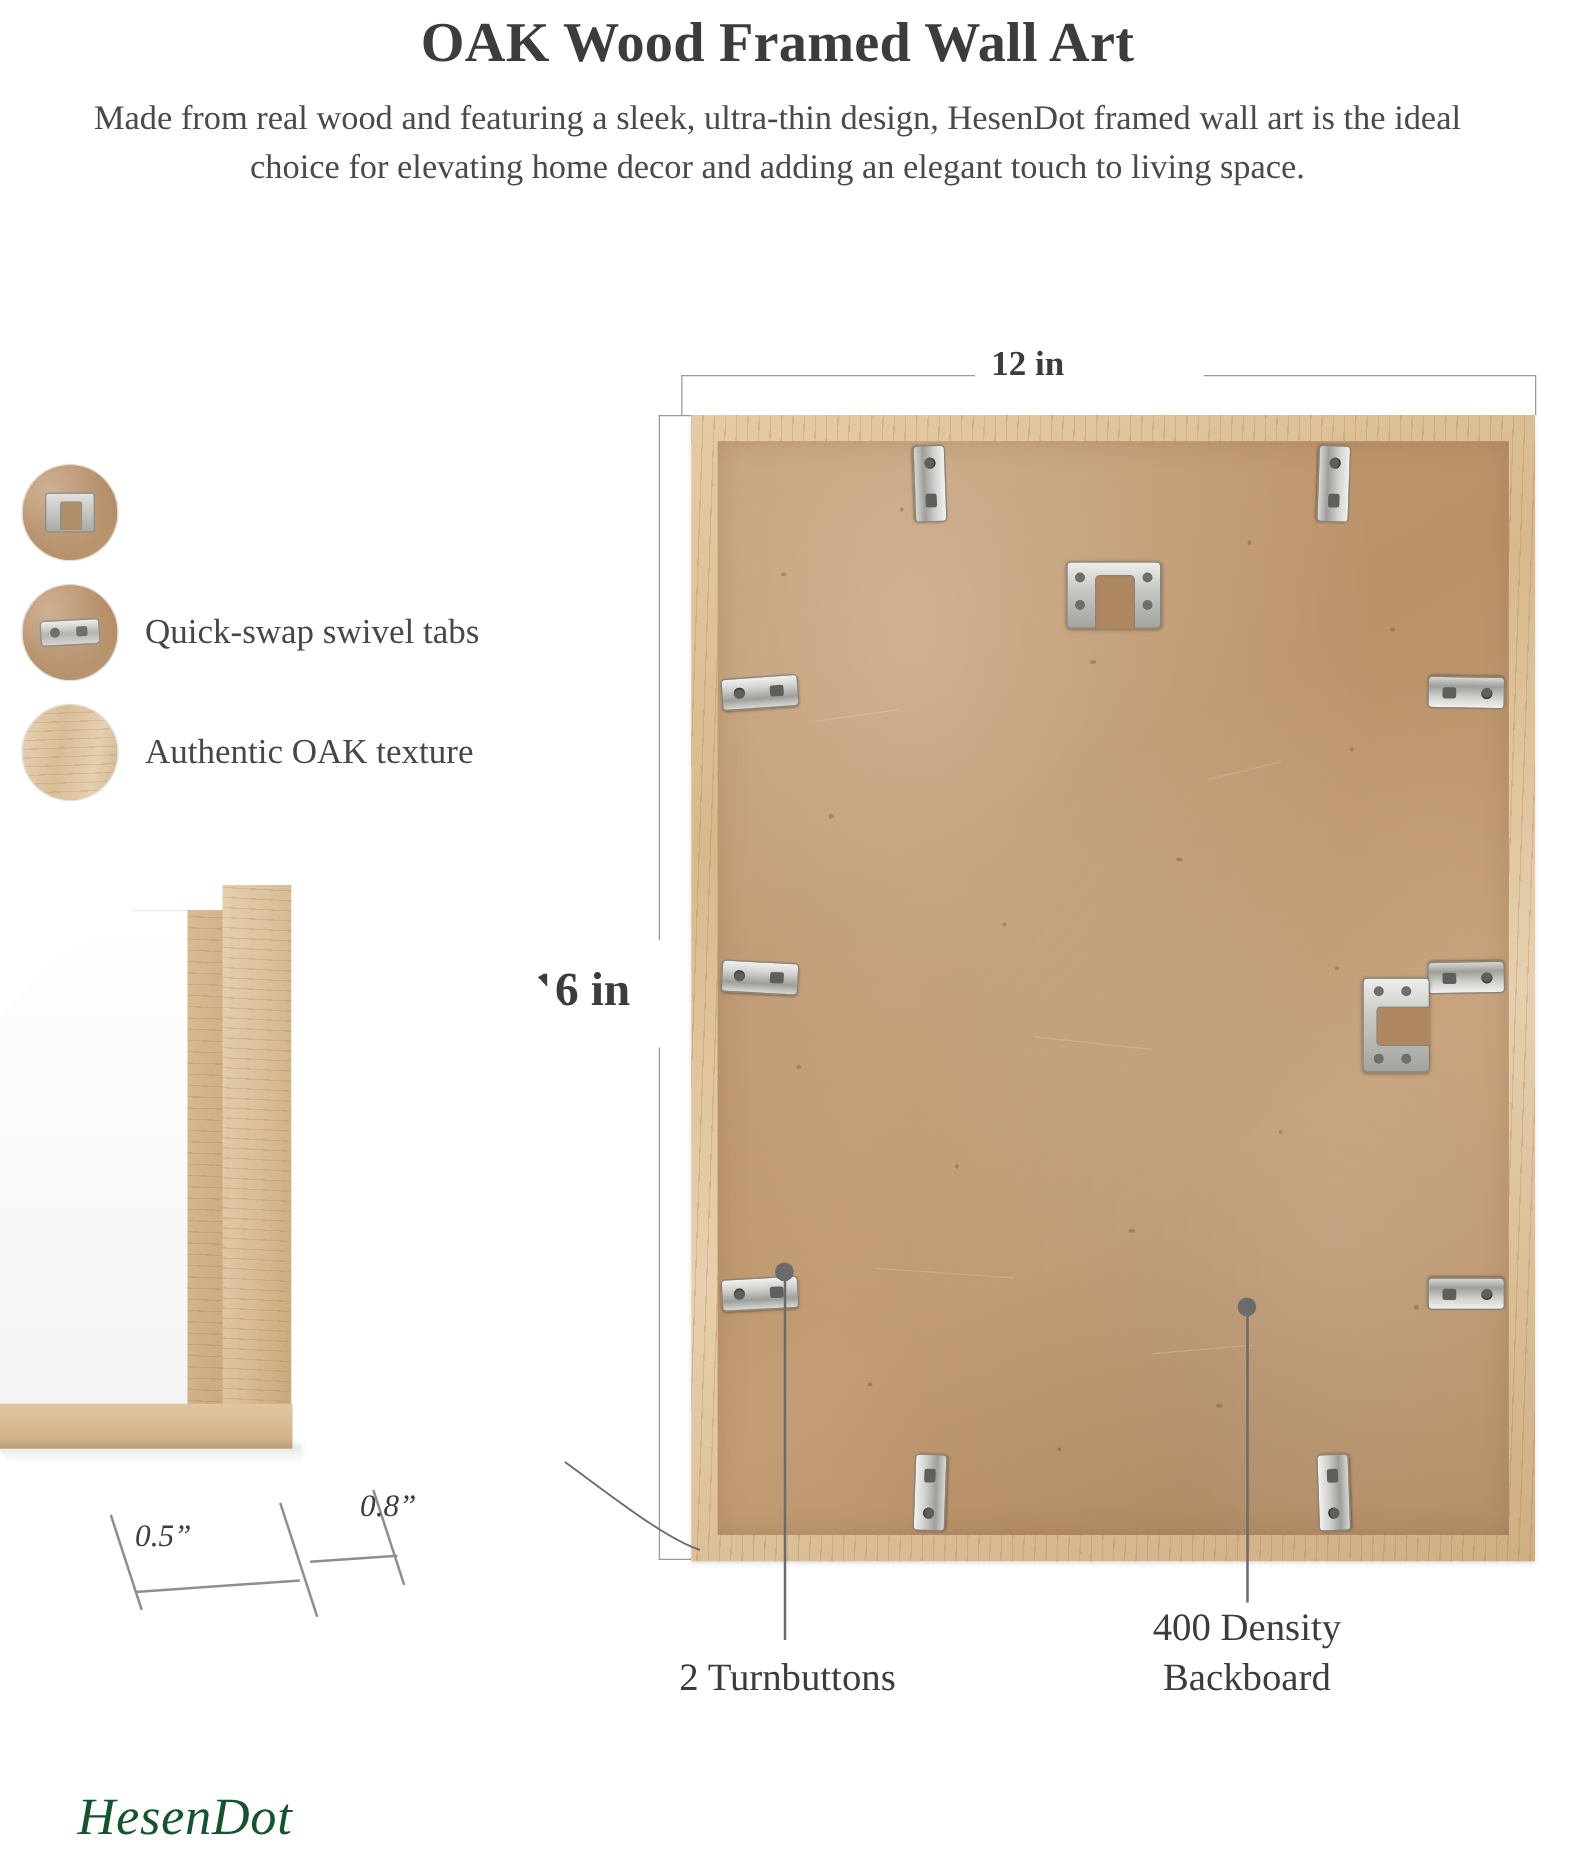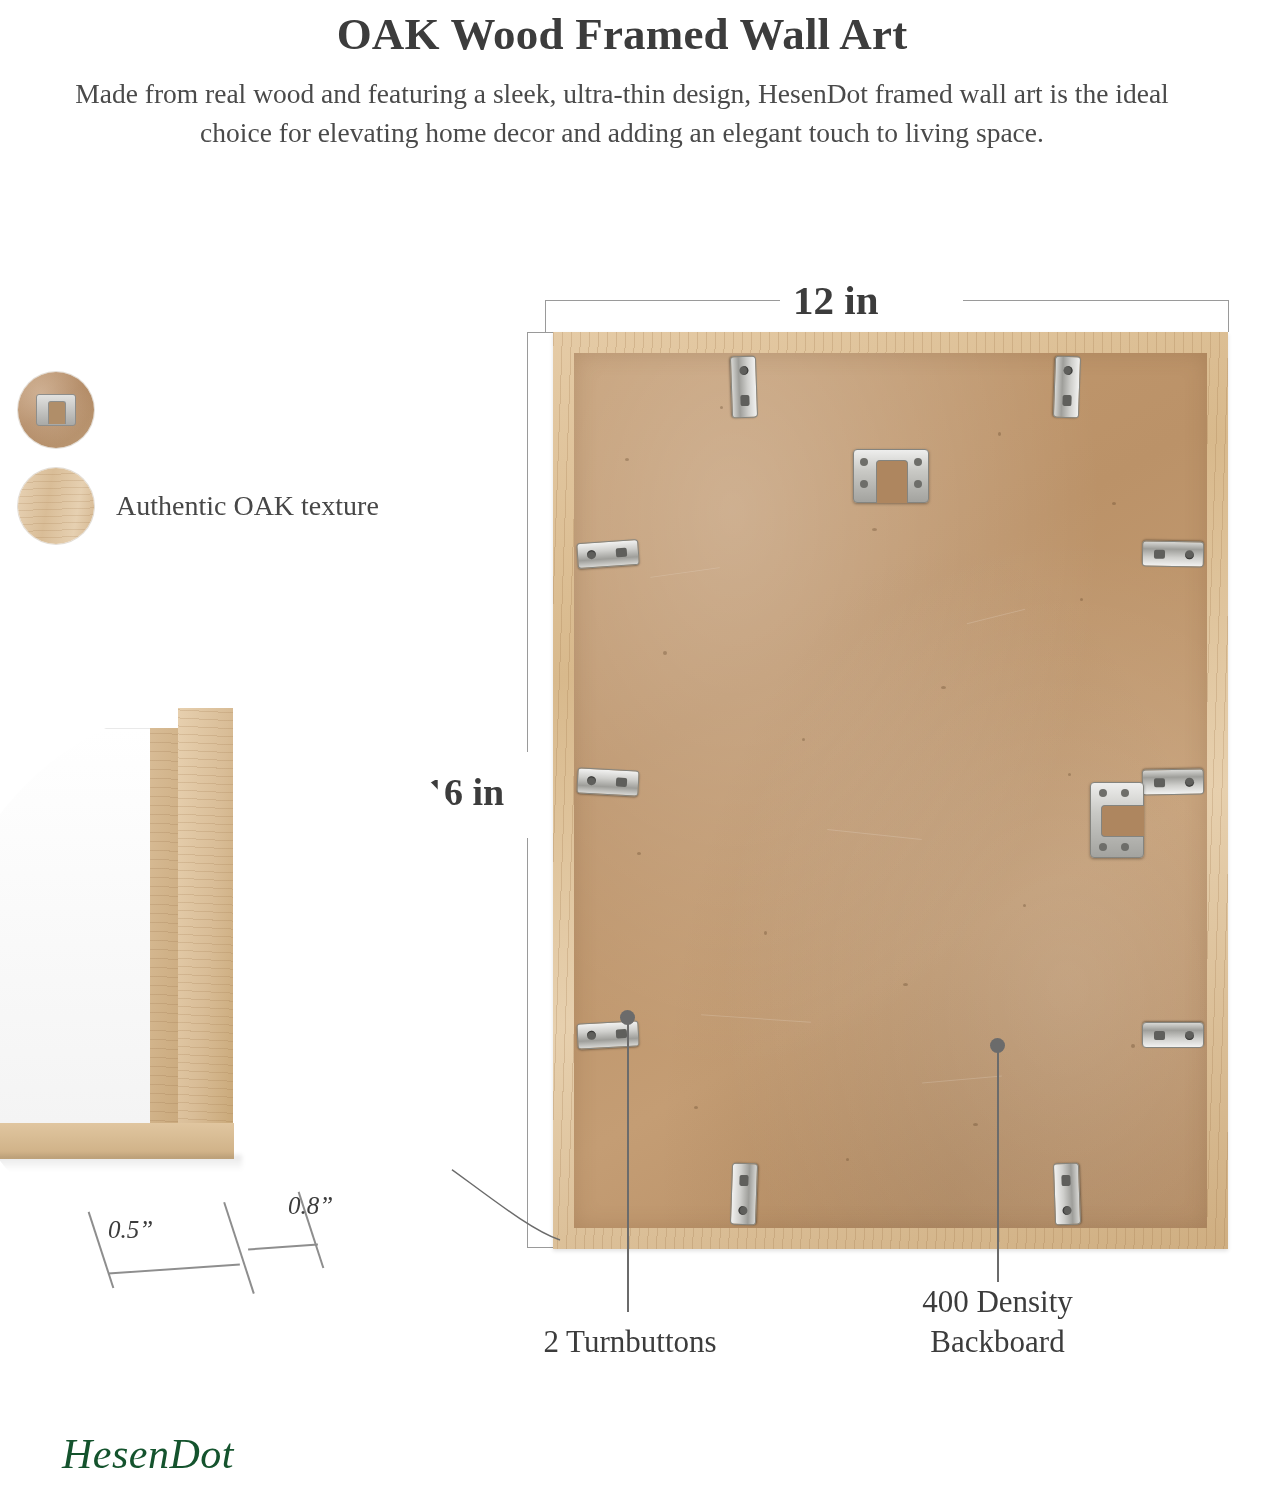--- a/index.html
+++ b/index.html
@@ -134,21 +134,21 @@
     color: #474747;
     font-family: "Liberation Serif", serif;
     white-space: nowrap;
   }
 
   
   .dim-top {
     position: absolute;
     left: 793px;
     top: 276px;
-    font-size: 41px;
+    font-size: 28px;
     font-weight: bold;
     color: #3c3c3c;
     font-family: "Liberation Serif", serif;
   }
   .dim-top-line-l {
     position: absolute;
     left: 545px;
     top: 300px;
     width: 235px;
     height: 1px;
@@ -445,20 +445,26 @@
 </div>
 
 <div class="features">
 
   <div class="feature">
     <div class="feat-thumb thumb-board">
       <span class="mini-hanger"></span>
     </div>
   </div>
 
+  <div class="feature">
+    <div class="feat-thumb thumb-board">
+      <span class="mini-tab"></span>
+    </div>
+    <div class="feat-label">Quick-swap swivel tabs</div>
+  </div>
 
   <div class="feature">
     <div class="feat-thumb thumb-oak"></div>
     <div class="feat-label">Authentic OAK texture</div>
   </div>
 
 </div>
 
 <div class="dim-top-line-l"></div>
 <div class="dim-top-line-r"></div>

